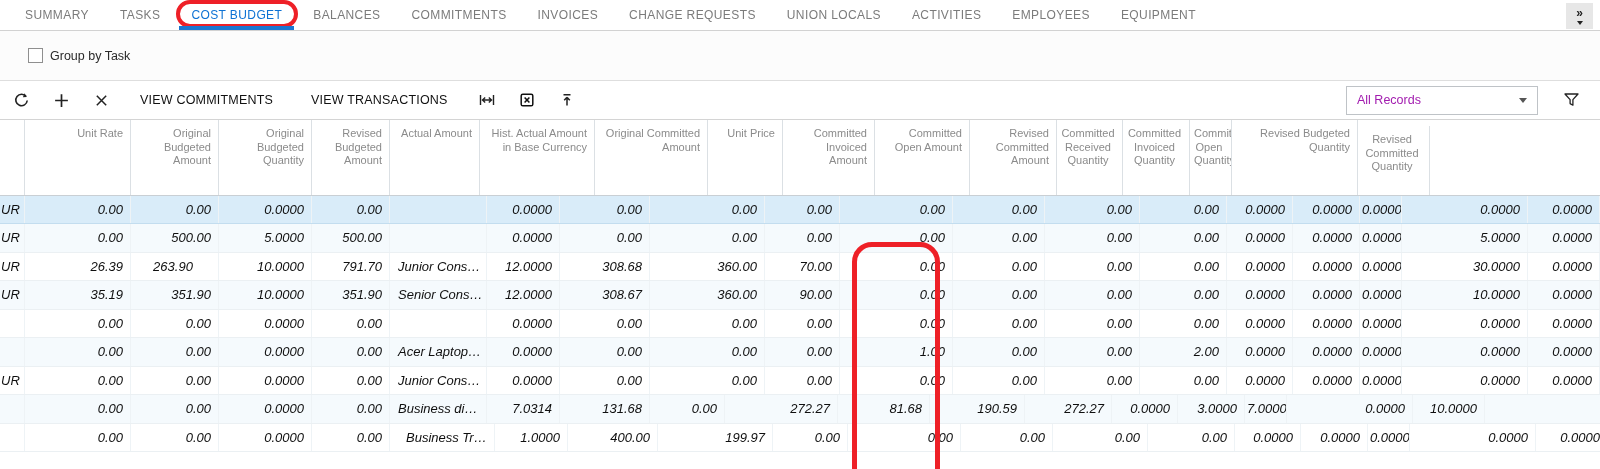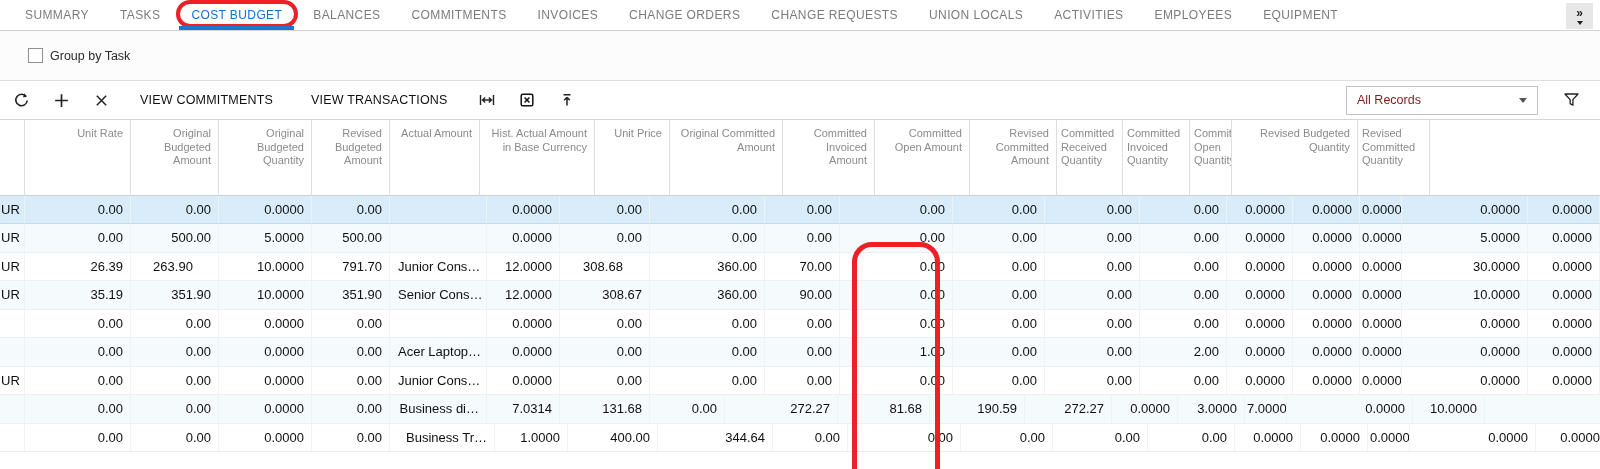--- a/index.html
+++ b/index.html
@@ -46,42 +46,42 @@
     margin-right:10px; cursor:pointer; border-radius:2px;
   }
   .txt-btn{
     font-size:12.5px; color:#111; letter-spacing:.2px; padding:0 14px; margin-right:10px;
     line-height:30px; cursor:pointer; white-space:nowrap;
   }
   .tb-spacer{ flex:1; }
   .records-select{
     width:192px; height:29px; border:1px solid #bfc3c7; background:#fff; display:flex;
     align-items:center; justify-content:space-between; padding:0 10px; font-size:12.5px;
-    color:#7f1d1d; cursor:pointer; margin-right:18px;
+    color:#a21caf; cursor:pointer; margin-right:18px;
   }
   .caret{ width:0; height:0; border-left:4.5px solid transparent; border-right:4.5px solid transparent; border-top:5px solid #555; }
   
   .grid{ position:relative; width:1600px; border-top:1px solid #d4d4d4; background:#fff; }
   .hrow{ display:flex; height:76px; border-bottom:1px solid #c9cfd4; background:#fff; }
   .hcell{
     flex:none; border-right:1px solid #dbe0e4; padding:7px 7px 0 4px;
     font-size:11px; font-weight:normal; color:#8b8b8b; line-height:13.5px;
     text-align:right; overflow:hidden;
   }
   .hcell.left{ text-align:left; padding-left:8px; }
-  .hcell.cliphead{ text-align:left; }
-  .drow{ display:flex; height:28.45px; border-bottom:1px solid #ebf0f3; background:#fff; }
+  .hcell.cliphead{ text-align:center; }
+  .drow{ display:flex; height:28.45px; border-bottom:1px solid #ebf0f3; background:#fff;font-style:italic; }
   .drow.even{ background:#f5fafd; }
   .drow.selected{ background:#d9ecf9; border-bottom:1px solid #c3ddef; }
   .dcell{
     flex:none; border-right:1px solid #eef3f6; padding:0 7px 0 4px;
     font-size:13px; color:#0f0f0f; line-height:27.5px; text-align:right;
     overflow:hidden; white-space:nowrap;
   }
-  .dcell.left{ text-align:right; padding-left:8px; }
+  .dcell.left{ text-align:left; padding-left:8px; }
   .dcell.clipcell{ text-align:left; padding-left:2px; }
   .dcell.first{ text-align:left; padding-left:1px; }
   
   .annot-col-rect{
     position:absolute; left:852px; top:122px; width:88px; height:334px;
     border:5px solid #ee2027; border-radius:20px; pointer-events:none; z-index:5;
   }
   svg.ic{ display:block; }
 </style>
 </head>
@@ -90,21 +90,20 @@
 <div class="screen">
 
   <div class="tabbar">
     <div class="tab-strip">
         <span class="tab">SUMMARY</span>
         <span class="tab">TASKS</span>
         <span class="tab active">COST BUDGET<i class="annot-ellipse" style="border-color: rgb(238, 32, 39);"></i></span>
         <span class="tab">BALANCES</span>
         <span class="tab">COMMITMENTS</span>
         <span class="tab">INVOICES</span>
-        <span class="tab">CHANGE ORDERS</span>
         <span class="tab">CHANGE REQUESTS</span>
         <span class="tab">UNION LOCALS</span>
         <span class="tab">ACTIVITIES</span>
         <span class="tab">EMPLOYEES</span>
         <span class="tab">EQUIPMENT</span>
       </div>
     <div class="tabs-overflow">
       <span class="dbl">»</span>
       <span class="tri"></span>
     </div>
@@ -178,30 +177,30 @@
 
   <div class="grid">
     <div class="hrow">
         <div class="hcell left" style="width: 25px;"></div>
         <div class="hcell" style="width: 106px;">Unit Rate</div>
         <div class="hcell" style="width: 88px;">Original Budgeted Amount</div>
         <div class="hcell" style="width: 93px;">Original Budgeted Quantity</div>
         <div class="hcell" style="width: 78px;">Revised Budgeted Amount</div>
         <div class="hcell" style="width: 90px;">Actual Amount</div>
         <div class="hcell" style="width: 115px;">Hist. Actual Amount in Base Currency</div>
+        <div class="hcell" style="width: 113px;">Original Committed Amount</div>
         <div class="hcell" style="width: 75px;">Unit Price</div>
-        <div class="hcell" style="width: 113px;">Original Committed Amount</div>
         <div class="hcell" style="width: 92px;">Committed Invoiced Amount</div>
         <div class="hcell" style="width: 95px;">Committed Open Amount</div>
         <div class="hcell" style="width: 87px;">Revised Committed Amount</div>
         <div class="hcell cliphead" style="width: 66px;">Committed Received Quantity</div>
         <div class="hcell cliphead" style="width: 67px;">Committed Invoiced Quantity</div>
         <div class="hcell cliphead" style="width: 42px;">Committed Open Quantity</div>
         <div class="hcell" style="width: 126px;">Revised Budgeted Quantity</div>
-        <div class="hcell cliphead" style="width: 72px;">Revised Committed Quantity</div>
+        <div class="hcell cliphead" style="width: 72px; margin-top: 6px;">Revised Committed Quantity</div>
       </div>
     <div id="grid-body">
         <div class="drow selected">
           <div class="dcell first" style="width: 25px;">UR</div>
           <div class="dcell" style="width: 106px;">0.00</div>
           <div class="dcell" style="width: 88px;">0.00</div>
           <div class="dcell" style="width: 93px;">0.0000</div>
           <div class="dcell" style="width: 78px;">0.00</div>
           <div class="dcell left" style="width: 97px;"></div>
           <div class="dcell" style="width: 73px;">0.0000</div>
@@ -240,21 +239,21 @@
           <div class="dcell" style="width: 72px;">0.0000</div>
         </div>
         <div class="drow">
           <div class="dcell first" style="width: 25px;">UR</div>
           <div class="dcell" style="width: 106px;">26.39</div>
           <div class="dcell" style="width: 88px; text-align: center;">263.90</div>
           <div class="dcell" style="width: 93px;">10.0000</div>
           <div class="dcell" style="width: 78px;">791.70</div>
           <div class="dcell left" style="width: 97px;">Junior Cons…</div>
           <div class="dcell" style="width: 73px;">12.0000</div>
-          <div class="dcell" style="width: 90px; text-align: center;">308.68</div>
+          <div class="dcell" style="width: 90px;">308.68</div>
           <div class="dcell" style="width: 115px;">360.00</div>
           <div class="dcell" style="width: 75px;">70.00</div>
           <div class="dcell" style="width: 113px;">0.00</div>
           <div class="dcell" style="width: 92px;">0.00</div>
           <div class="dcell" style="width: 95px;">0.00</div>
           <div class="dcell" style="width: 87px;">0.00</div>
           <div class="dcell" style="width: 66px;">0.0000</div>
           <div class="dcell" style="width: 67px;">0.0000</div>
           <div class="dcell clipcell" style="width: 42px;">0.0000</div>
           <div class="dcell" style="width: 126px;">30.0000</div>
@@ -366,21 +365,21 @@
         </div>
         <div class="drow">
           <div class="dcell first" style="width: 25px;"></div>
           <div class="dcell" style="width: 106px;">0.00</div>
           <div class="dcell" style="width: 88px;">0.00</div>
           <div class="dcell" style="width: 93px;">0.0000</div>
           <div class="dcell" style="width: 78px;">0.00</div>
           <div class="dcell left" style="width: 97px; margin-left: 8px;">Business Tr…</div>
           <div class="dcell" style="width: 73px;">1.0000</div>
           <div class="dcell" style="width: 90px;">400.00</div>
-          <div class="dcell" style="width: 115px;">344.64</div>
+          <div class="dcell" style="width: 115px;">199.97</div>
           <div class="dcell" style="width: 75px;">0.00</div>
           <div class="dcell" style="width: 113px;">0.00</div>
           <div class="dcell" style="width: 92px;">0.00</div>
           <div class="dcell" style="width: 95px;">0.00</div>
           <div class="dcell" style="width: 87px;">0.00</div>
           <div class="dcell" style="width: 66px;">0.0000</div>
           <div class="dcell" style="width: 67px;">0.0000</div>
           <div class="dcell clipcell" style="width: 42px;">0.0000</div>
           <div class="dcell" style="width: 126px;">0.0000</div>
           <div class="dcell" style="width: 72px;">0.0000</div>

